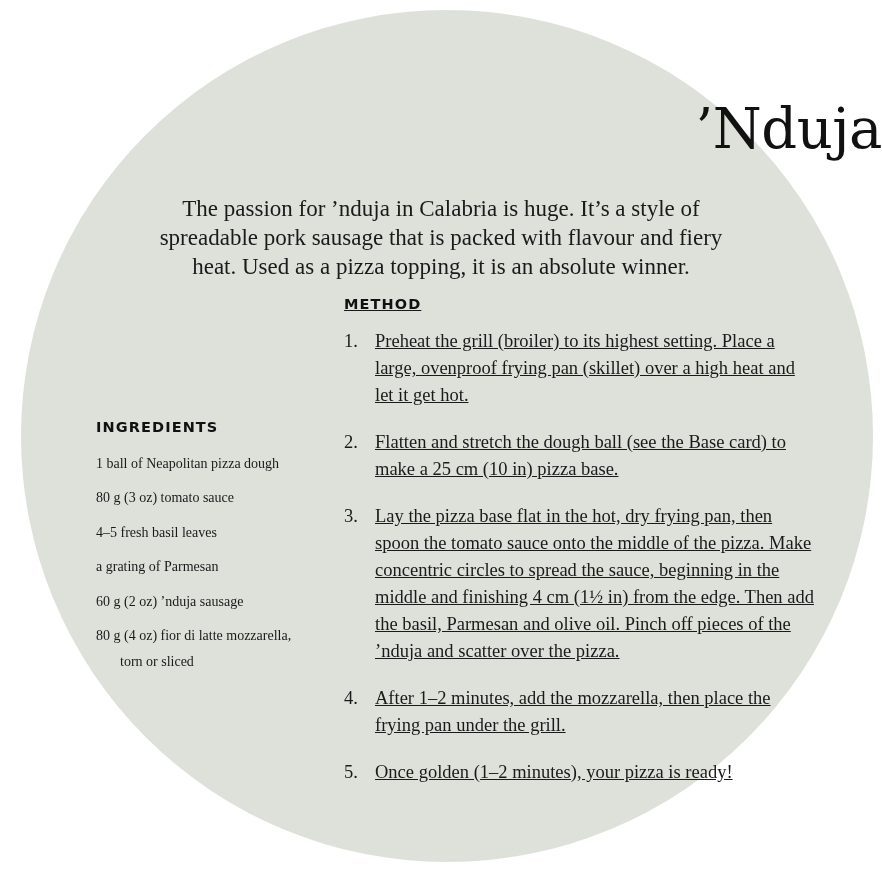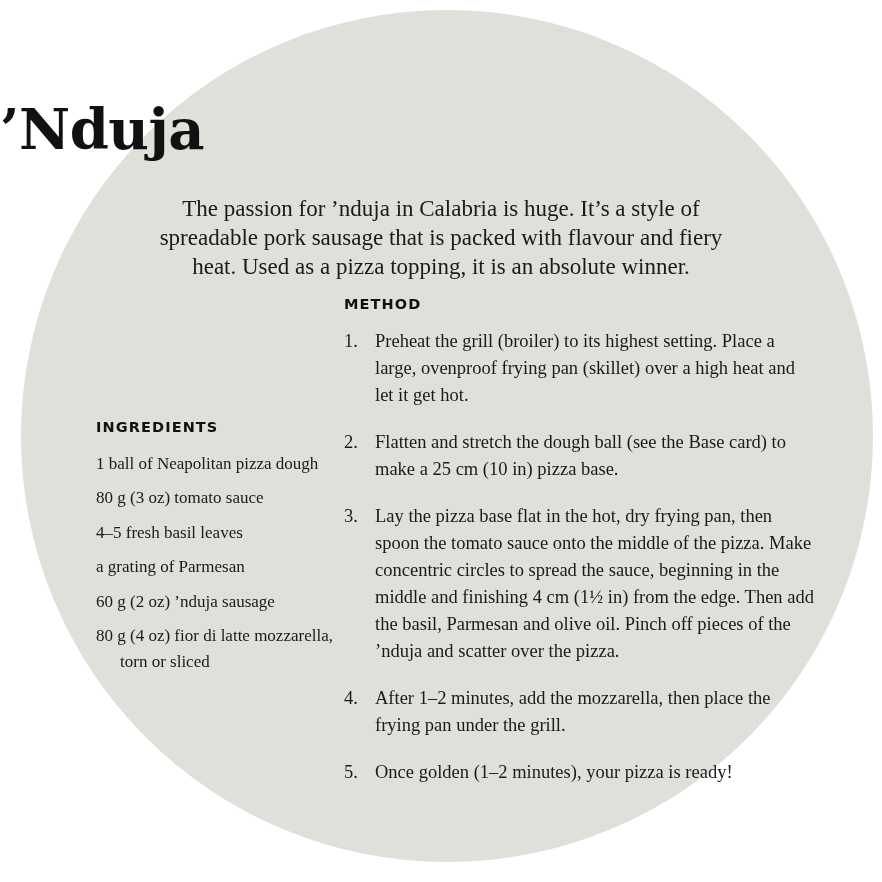--- a/index.html
+++ b/index.html
@@ -34,24 +34,24 @@
     left: 0;
     top: 0;
     width: 882px;
     height: 882px;
   }
   .title {
     position: absolute;
     top: 96px;
     left: 0;
     width: 882px;
-    text-align: left;
+    text-align: right;
     font-family: "DejaVu Serif", serif;
     font-size: 56px;
-    font-weight: 700;
+    font-weight: 400;
     letter-spacing: -0.5px;
     color: #111111;
   }
   .intro {
     position: absolute;
     top: 194px;
     left: 141px;
     width: 600px;
     text-align: center;
     font-size: 23px;
@@ -66,37 +66,38 @@
     display: flex;
     align-items: center;
   }
   .col-ingredients {
     width: 248px;
     flex: 0 0 248px;
   }
   .col-method {
     width: 470px;
     flex: 0 0 470px;
+    text-decoration: underline;
   }
   .section-head {
     font-family: "DejaVu Sans", sans-serif;
     font-size: 14.5px;
     font-weight: 700;
     letter-spacing: 1.1px;
     text-transform: uppercase;
     color: #111111;
     margin-bottom: 16px;
   }
   .ing-list {
     list-style: none;
     margin: 0;
     padding: 0;
   }
   .ing-list li {
-    font-size: 17px;
+    font-size: 14px;
     line-height: 25.5px;
     margin-bottom: 9px;
     color: #1a1a1a;
   }
   .ing-list li .cont {
     display: block;
     padding-left: 24px;
   }
   .method-list {
     list-style: none;

